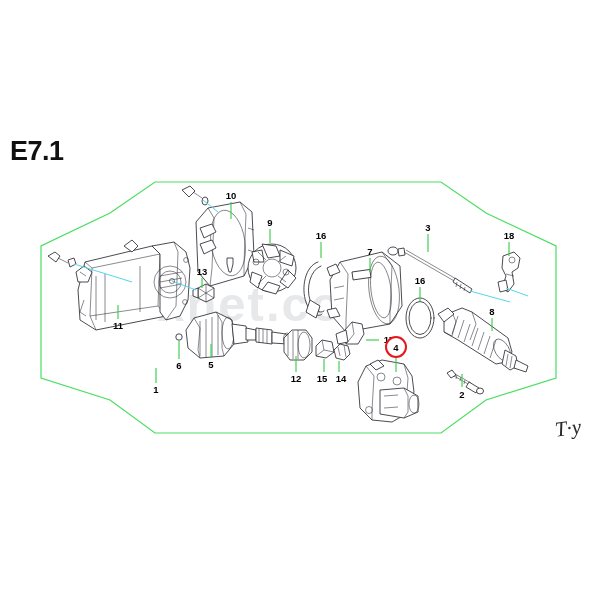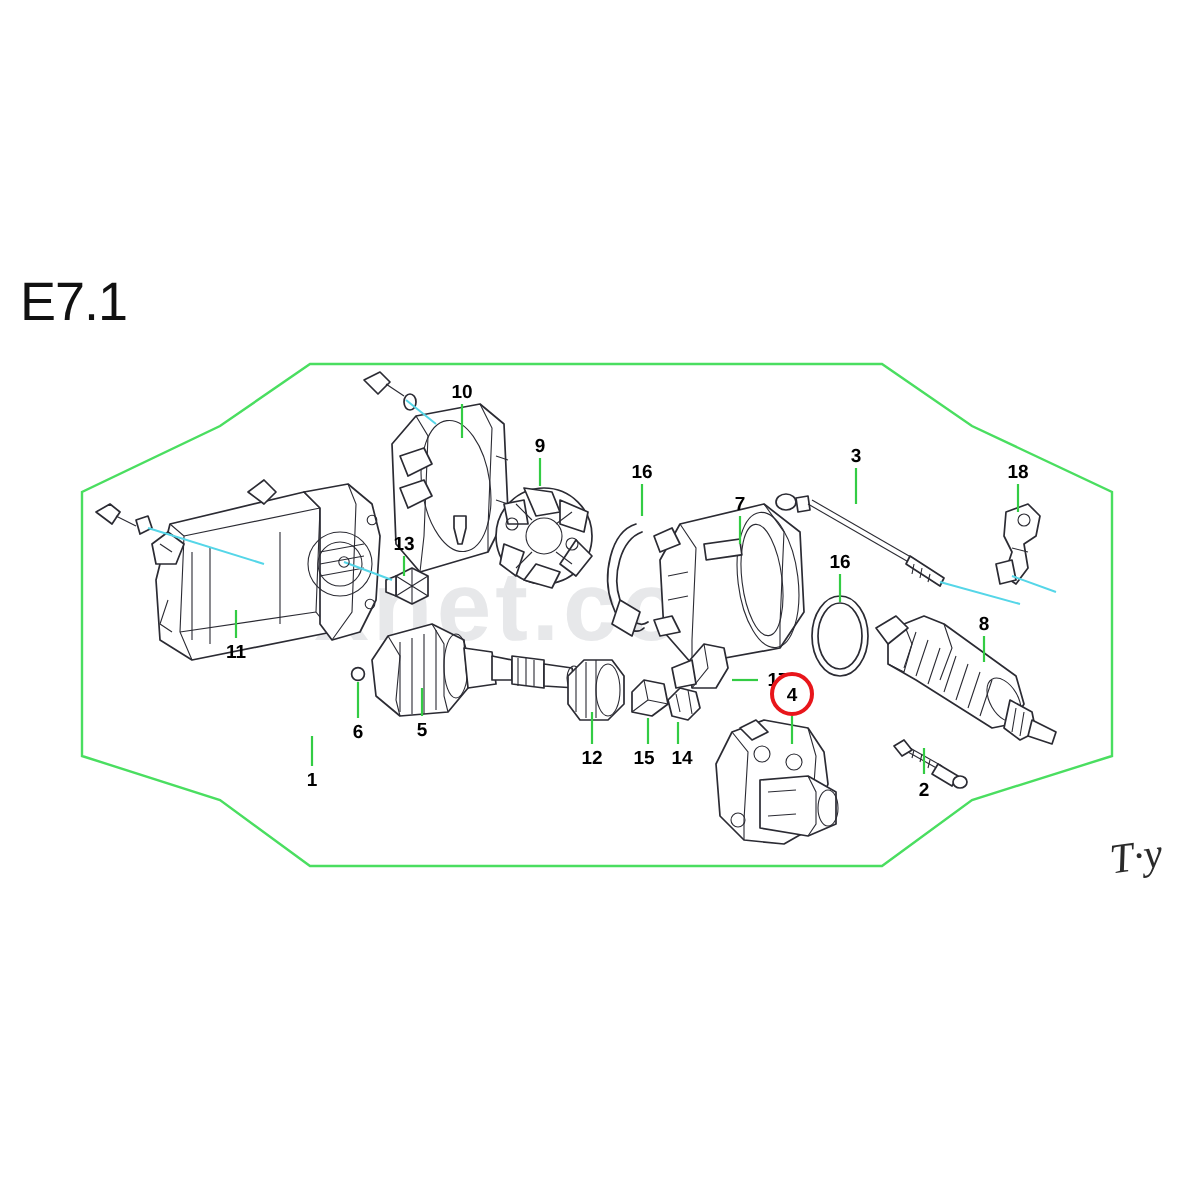--- a/index.html
+++ b/index.html
@@ -1,19 +1,19 @@
 <!DOCTYPE html>
 <html><head>
 <meta charset="utf-8">
 <style>
   html,body{margin:0;padding:0;background:#ffffff;}
   body{width:600px;height:600px;position:relative;overflow:hidden;
        font-family:"Liberation Sans",sans-serif;}
   #stage{position:absolute;left:0;top:0;width:600px;height:600px;}
-  #title{position:absolute;left:10px;top:138px;font-size:27px;font-weight:normal;
+  #title{position:absolute;left:10px;top:138px;font-size:27px;font-weight:bold;
          letter-spacing:-0.5px;color:#111;line-height:1;}
   #watermark{position:absolute;left:96px;top:276px;width:420px;height:46px;
              font-size:49px;font-weight:bold;letter-spacing:2px;color:#e7e8ea;
              white-space:nowrap;user-select:none;}
   #signature{position:absolute;left:555px;top:416px;font-family:"Liberation Serif",serif;
              font-size:21px;font-style:italic;color:#2a2a2a;
              transform:rotate(-8deg);}
   svg{position:absolute;left:0;top:0;}
   .lbl{font-family:"Liberation Sans",sans-serif;font-size:9.5px;font-weight:bold;
        fill:#000;text-anchor:middle;}

